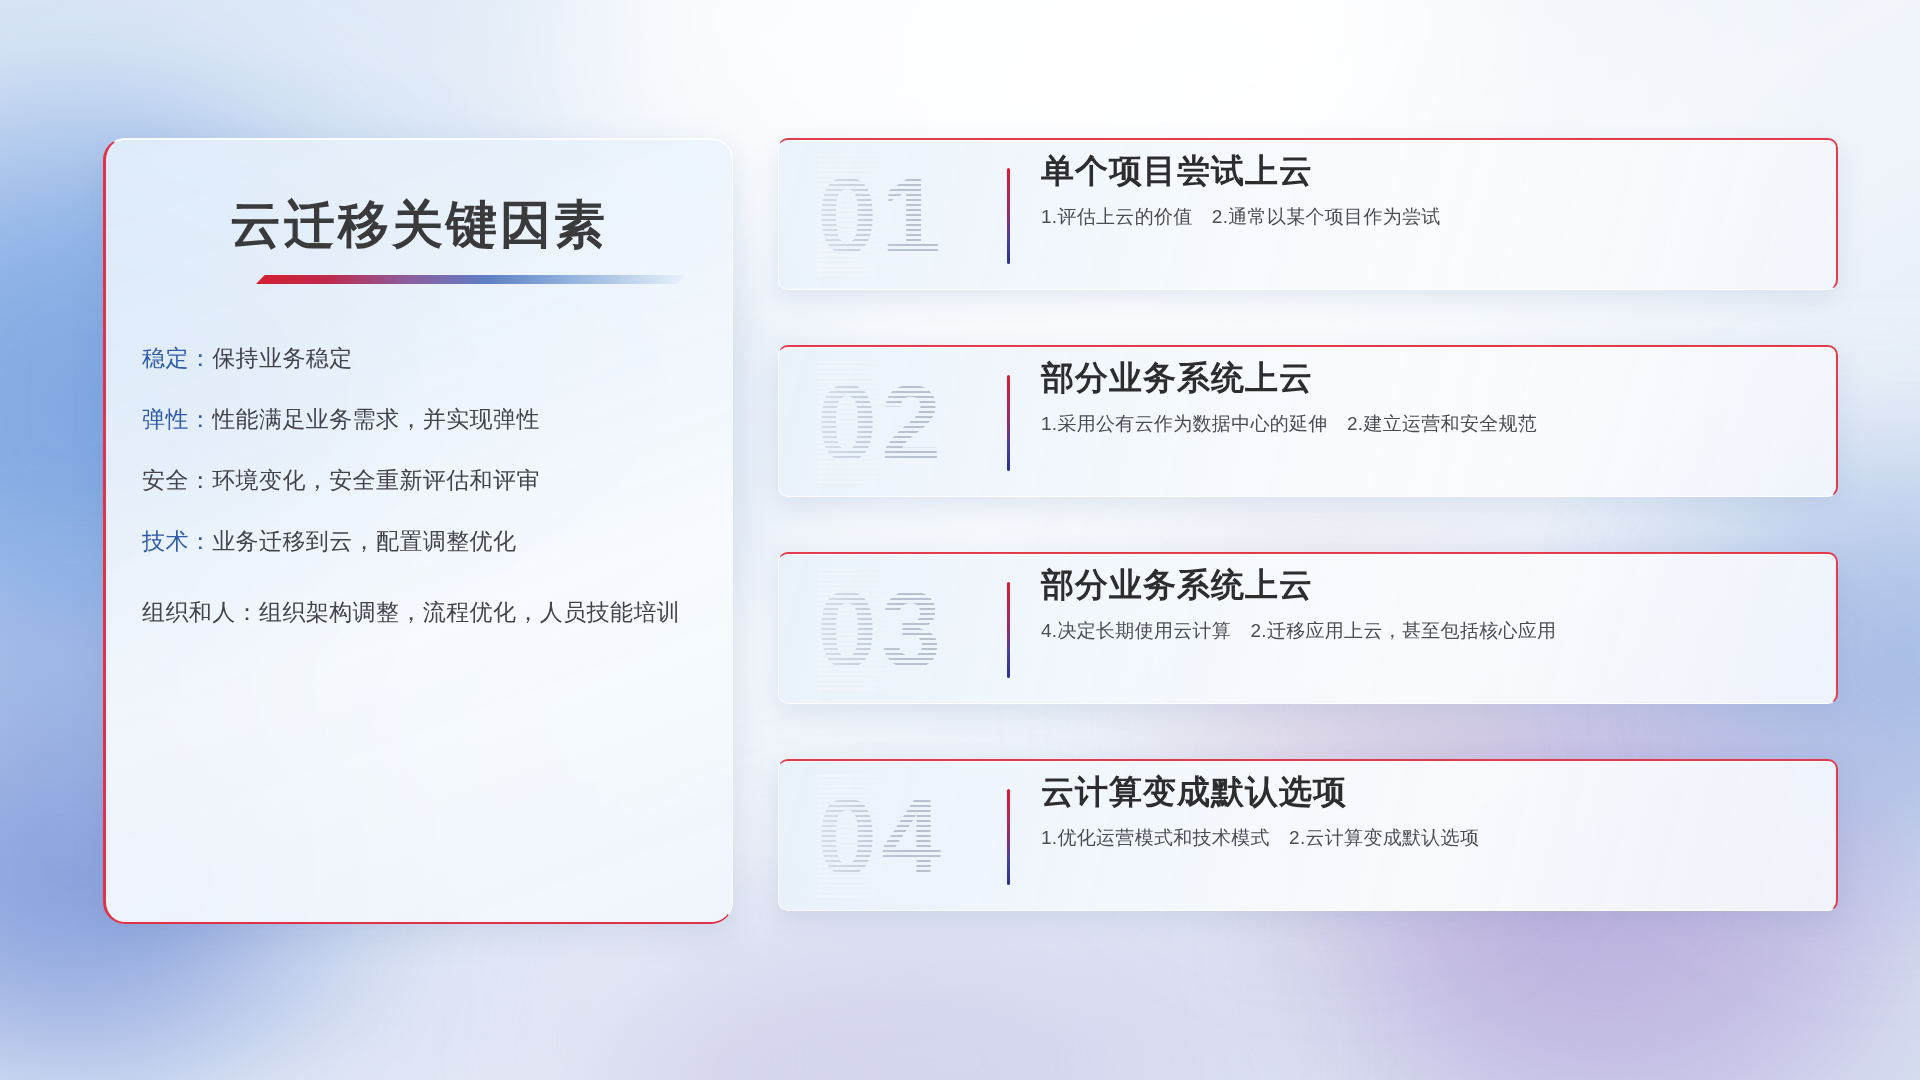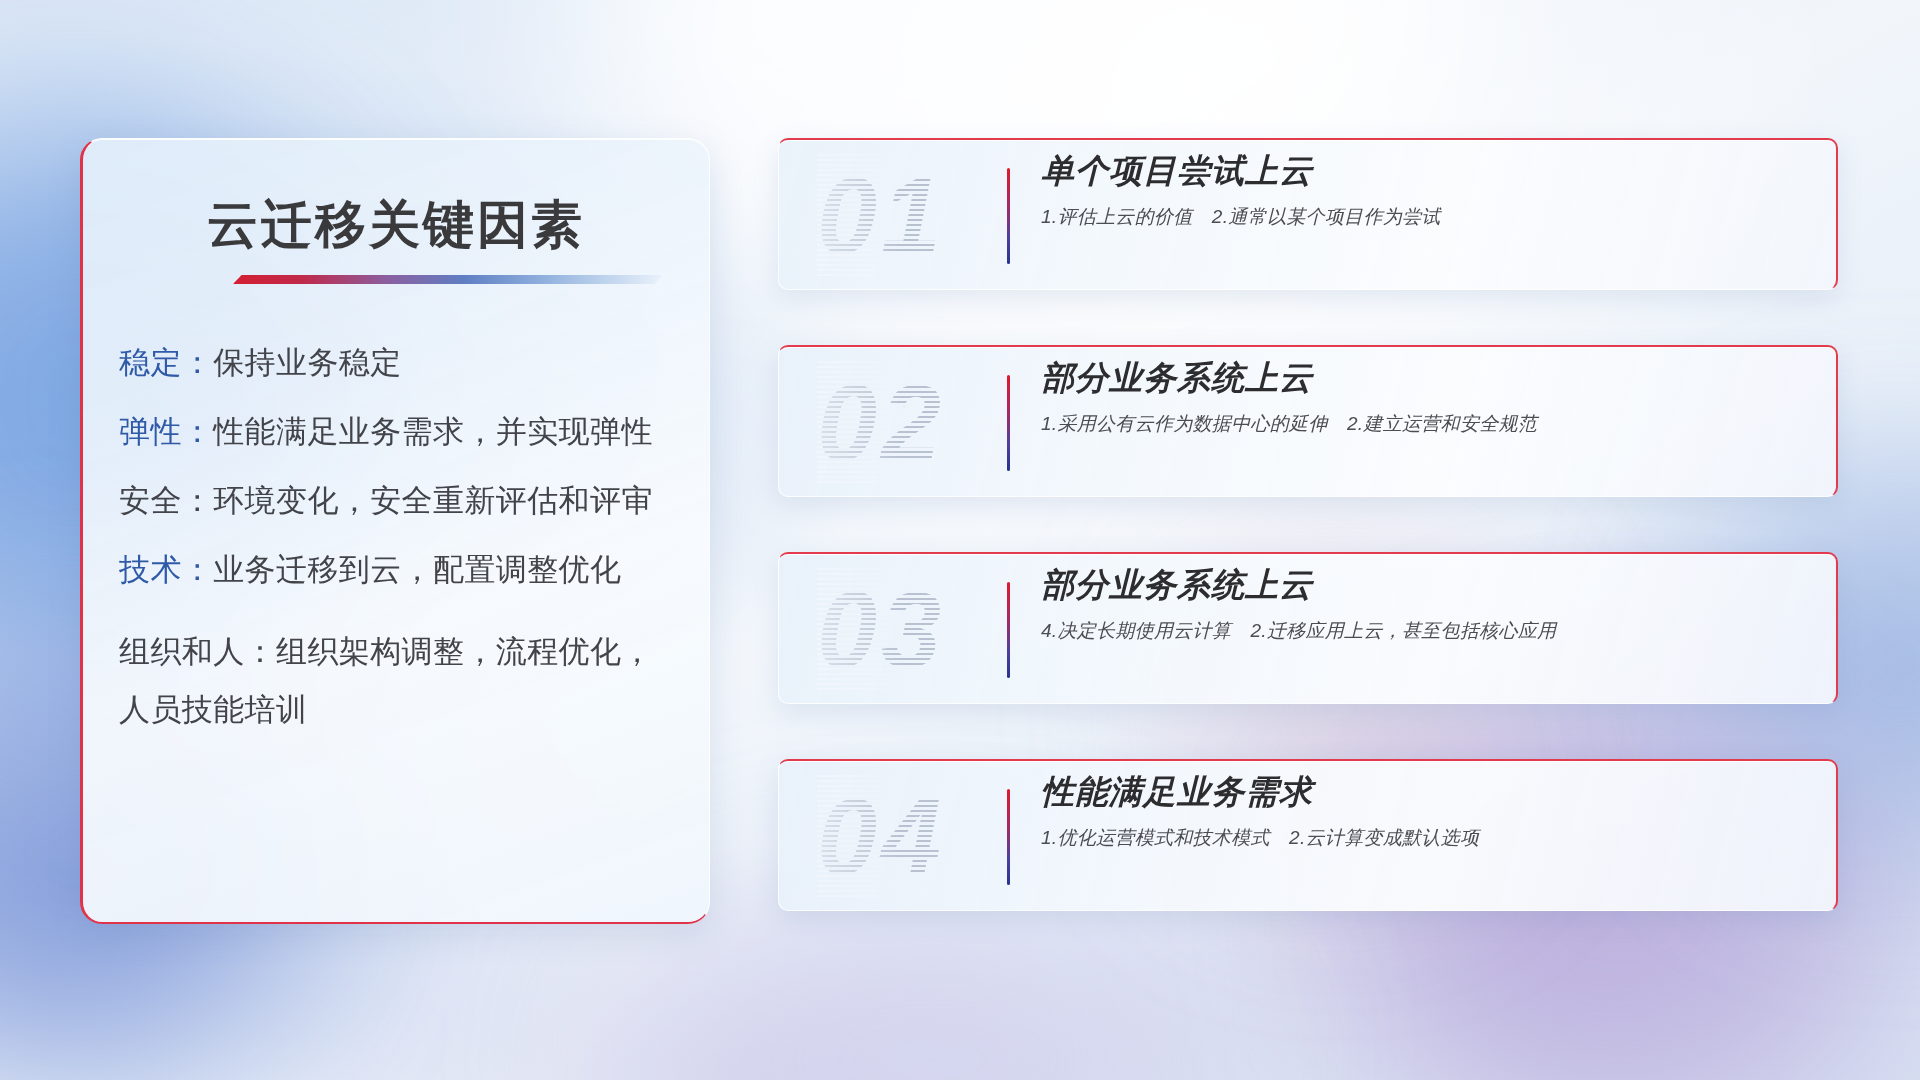--- a/index.html
+++ b/index.html
@@ -32,21 +32,21 @@
   .blob-b { left: -140px; top: 640px;  width: 430px; height: 430px; background: rgba(104,134,212,0.50); }
   .blob-c { left: 1360px; top: 700px;  width: 520px; height: 430px; background: rgba(176,156,214,0.48); }
   .blob-d { left: 1720px; top: 480px;  width: 360px; height: 360px; background: rgba(132,162,220,0.42); }
   .blob-e { left: 620px;  top: 900px;  width: 620px; height: 320px; background: rgba(198,192,230,0.42); }
   .blob-f { left: 560px;  top: -240px; width: 900px; height: 520px; background: rgba(255,255,255,0.80); }
   .blob-g { left: 1180px; top: 560px;  width: 320px; height: 300px; background: rgba(210,176,200,0.30); }
 
   
   #left-panel {
     position: absolute;
-    left: 80px;
+    left: 103px;
     top: 138px;
     width: 630px;
     height: 786px;
     border-radius: 22px;
     background: linear-gradient(160deg,
         rgba(226,238,250,0.92) 0%,
         rgba(238,245,252,0.90) 30%,
         rgba(248,251,254,0.93) 60%,
         rgba(240,246,252,0.92) 100%);
     border: 1px solid rgba(255,255,255,0.85);
@@ -94,34 +94,34 @@
     clip-path: polygon(2% 0%, 100% 0%, 98% 100%, 0% 100%);
   }
 
   #factor-list {
     position: absolute;
     left: 36px;
     right: 28px;
     top: 208px;
   }
   .factor-row {
-    font-size: 31px;
+    font-size: 23px;
     line-height: 1.0;
     color: #43444a;
     margin-bottom: 38px;
     white-space: nowrap;
     letter-spacing: 0.4px;
   }
   .factor-row.wrap { white-space: normal; line-height: 1.88; }
   .factor-label { color: #2f5aa8; }
   .factor-label.plain { color: #43444a; font-family: Liberation Serif, serif; }
   .factor-text { color: #43444a; }
 
   
-  #steps { position: absolute; left: 778px; top: 138px; width: 1060px; font-style: italic; }
+  #steps { position: absolute; left: 778px; top: 138px; width: 1060px; }
 
   .step-card {
     position: relative;
     height: 152px;
     margin-bottom: 55px;
     border-radius: 10px;
     box-sizing: border-box;
     background: linear-gradient(105deg,
         rgba(232,241,250,0.92) 0%,
         rgba(243,248,253,0.95) 34%,
@@ -261,19 +261,19 @@
       <div class="step-body">
         <div class="step-title">部分业务系统上云</div>
         <div class="step-sub">4.决定长期使用云计算　2.迁移应用上云，甚至包括核心应用</div>
       </div>
     </div>
 
     <div class="step-card">
       <div class="step-num">04</div>
       <div class="step-divider"></div>
       <div class="step-body">
-        <div class="step-title">性能满足业务需求</div>
+        <div class="step-title">云计算变成默认选项</div>
         <div class="step-sub">1.优化运营模式和技术模式　2.云计算变成默认选项</div>
       </div>
     </div>
 
   </div>
 </div>
 
 </body></html>

